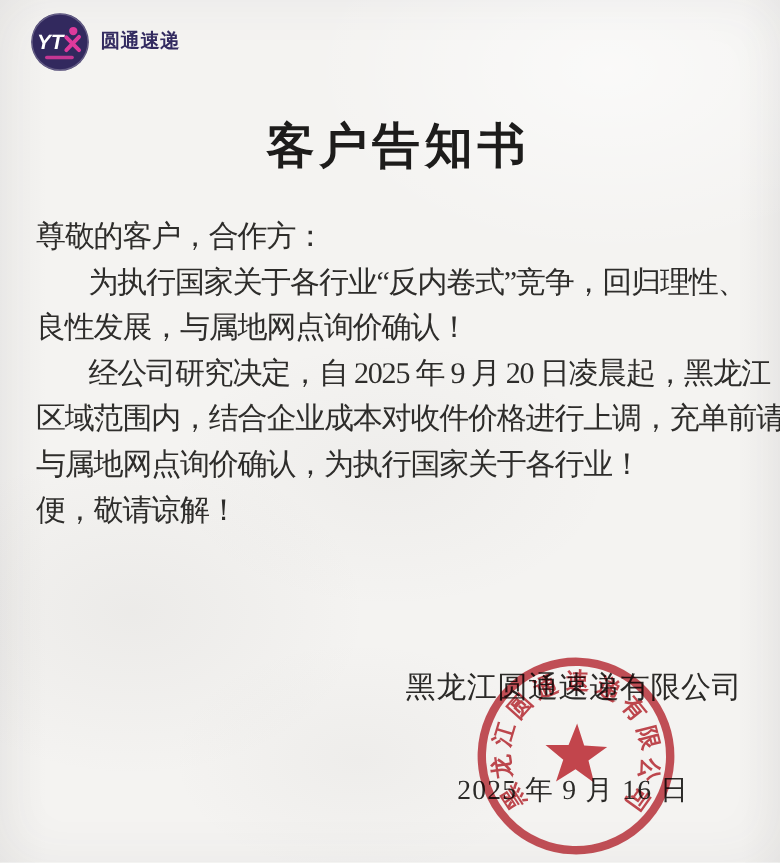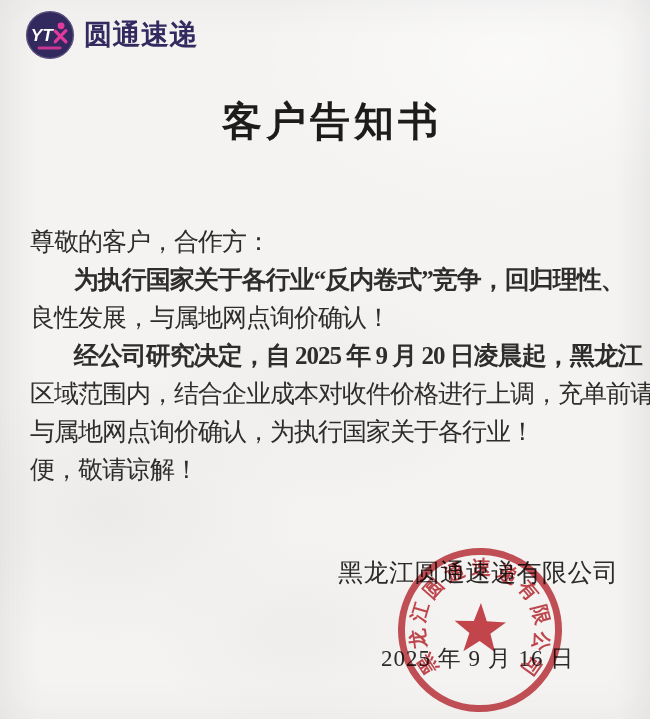--- a/index.html
+++ b/index.html
@@ -16,38 +16,38 @@
       #f4f3f1;
     box-shadow: inset 0 0 46px rgba(70,70,80,.06);
     font-family:"Liberation Serif","DejaVu Serif",serif;
     color:#2d2c2a;
   }
   
   .logo-row{position:absolute;left:24px;top:10px;display:flex;align-items:center;gap:8px;}
   .logo-badge{width:52px;height:50px;display:block;}
   .brand{
     font-family:"Liberation Sans","DejaVu Sans",sans-serif;
-    font-weight:bold;font-size:28px;letter-spacing:0.5px;color:#332b60;
+    font-weight:bold;font-size:16px;letter-spacing:0.5px;color:#332b60;
     line-height:50px;
   }
   
   .title{
     position:absolute;top:94px;left:0;right:0;margin:0;
     text-align:center;text-indent:14px;
     font-size:40px;font-weight:bold;letter-spacing:4px;color:#1d1c1b;
     font-family:Liberation Serif, serif;
   }
   
-  .body-text{position:absolute;left:30px;right:26px;top:179px;margin-top:44px;}
+  .body-text{position:absolute;left:30px;right:26px;top:179px;}
   .body-text p{
     margin:0;height:38px;line-height:38px;
     font-size:25px;letter-spacing:-1px;color:#2e2d2b;
     white-space:nowrap;
   }
-  .body-text p.indent{text-indent:1.75em;font-weight:bold;}
+  .body-text p.indent{text-indent:1.75em;}
   
   .company{
     position:absolute;left:338px;top:556px;z-index:1;
     font-size:25px;letter-spacing:0.5px;color:#2b2a28;white-space:nowrap;
   }
   .date{
     position:absolute;left:381px;top:643px;z-index:1;
     font-size:23px;letter-spacing:1px;color:#2b2a28;white-space:nowrap;
   }
   

